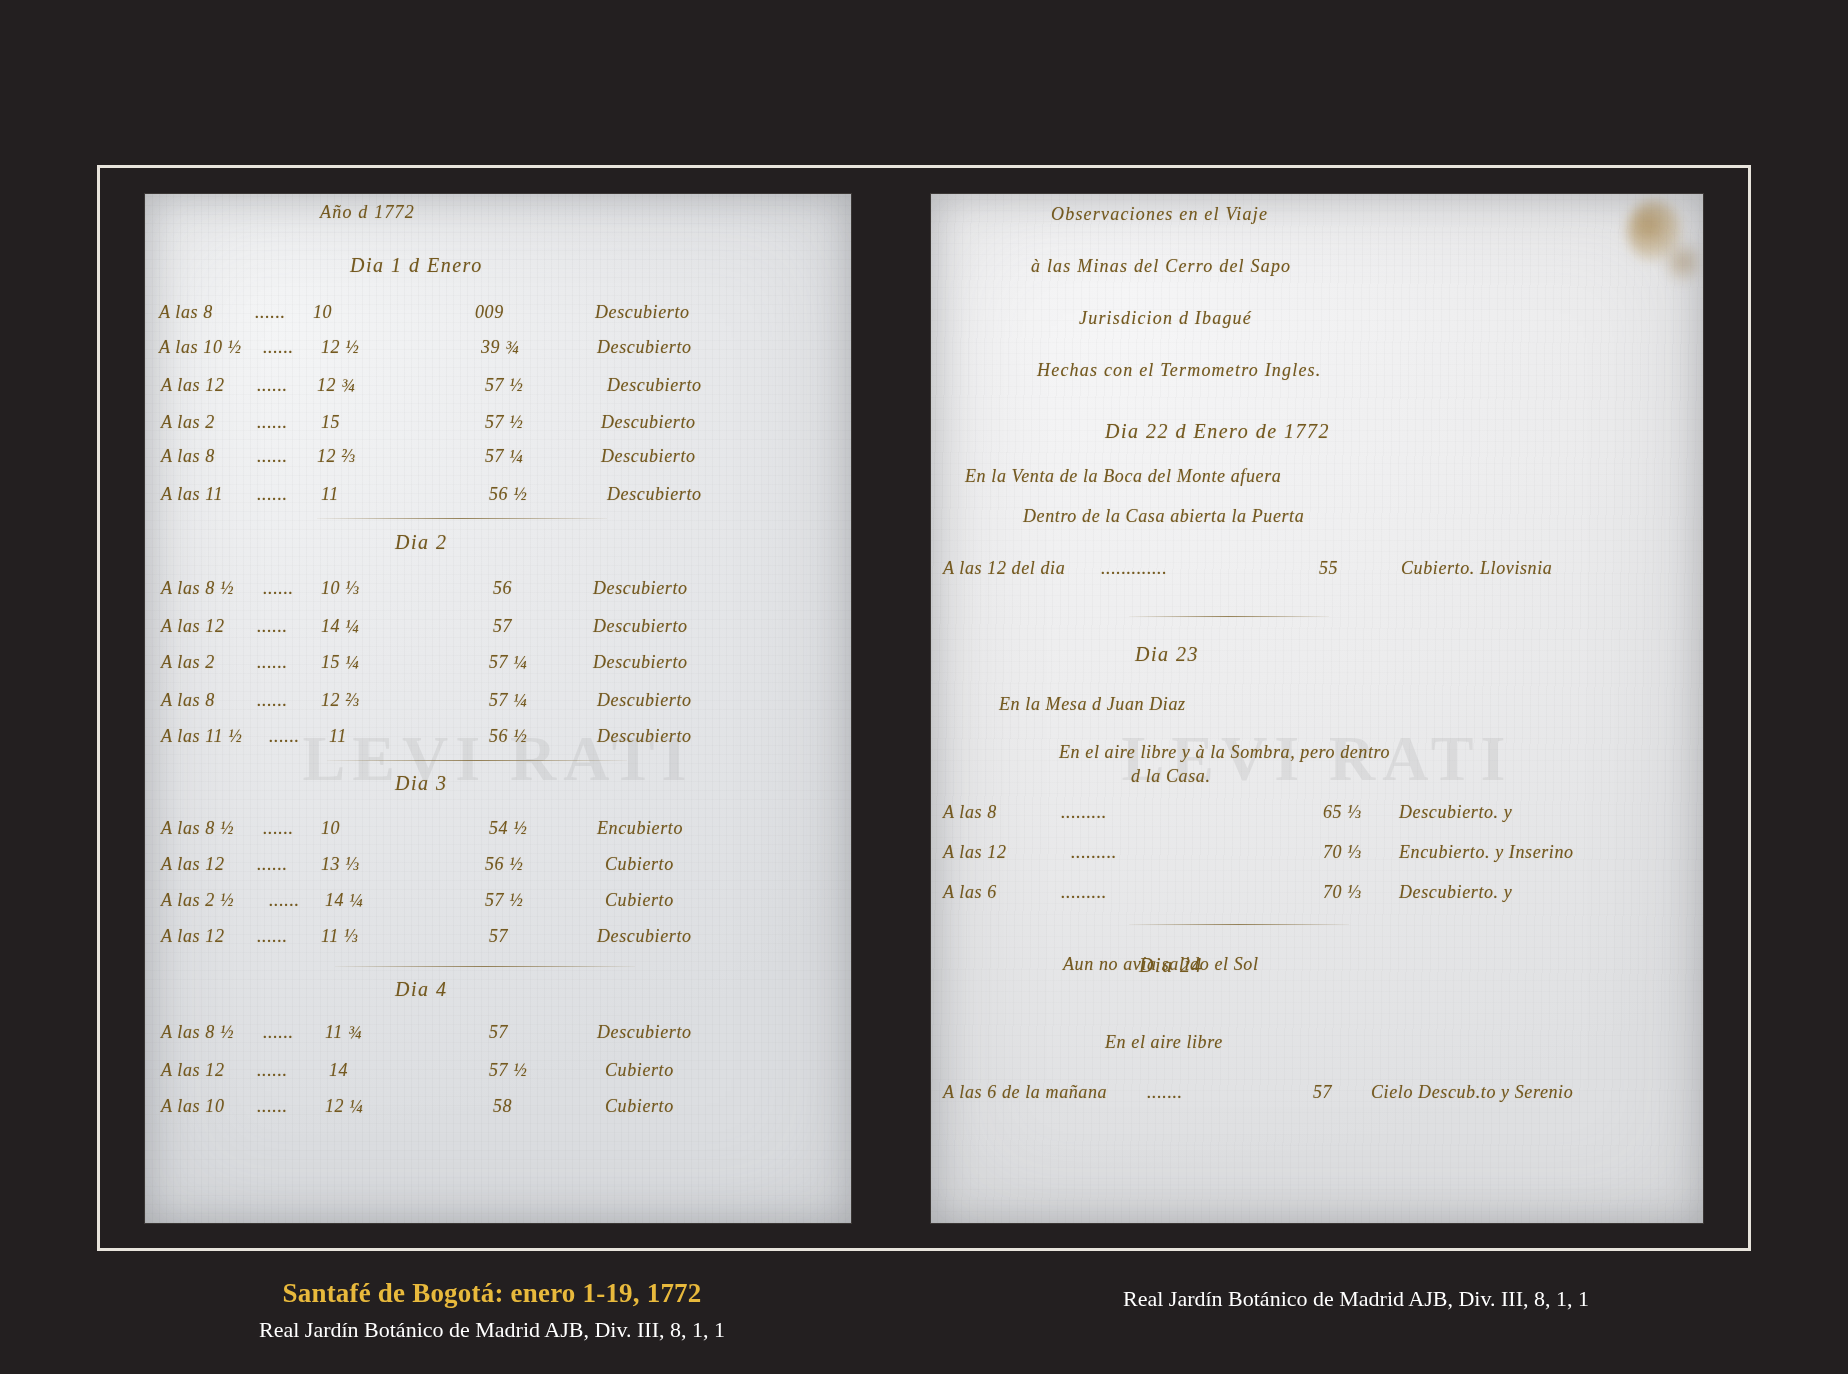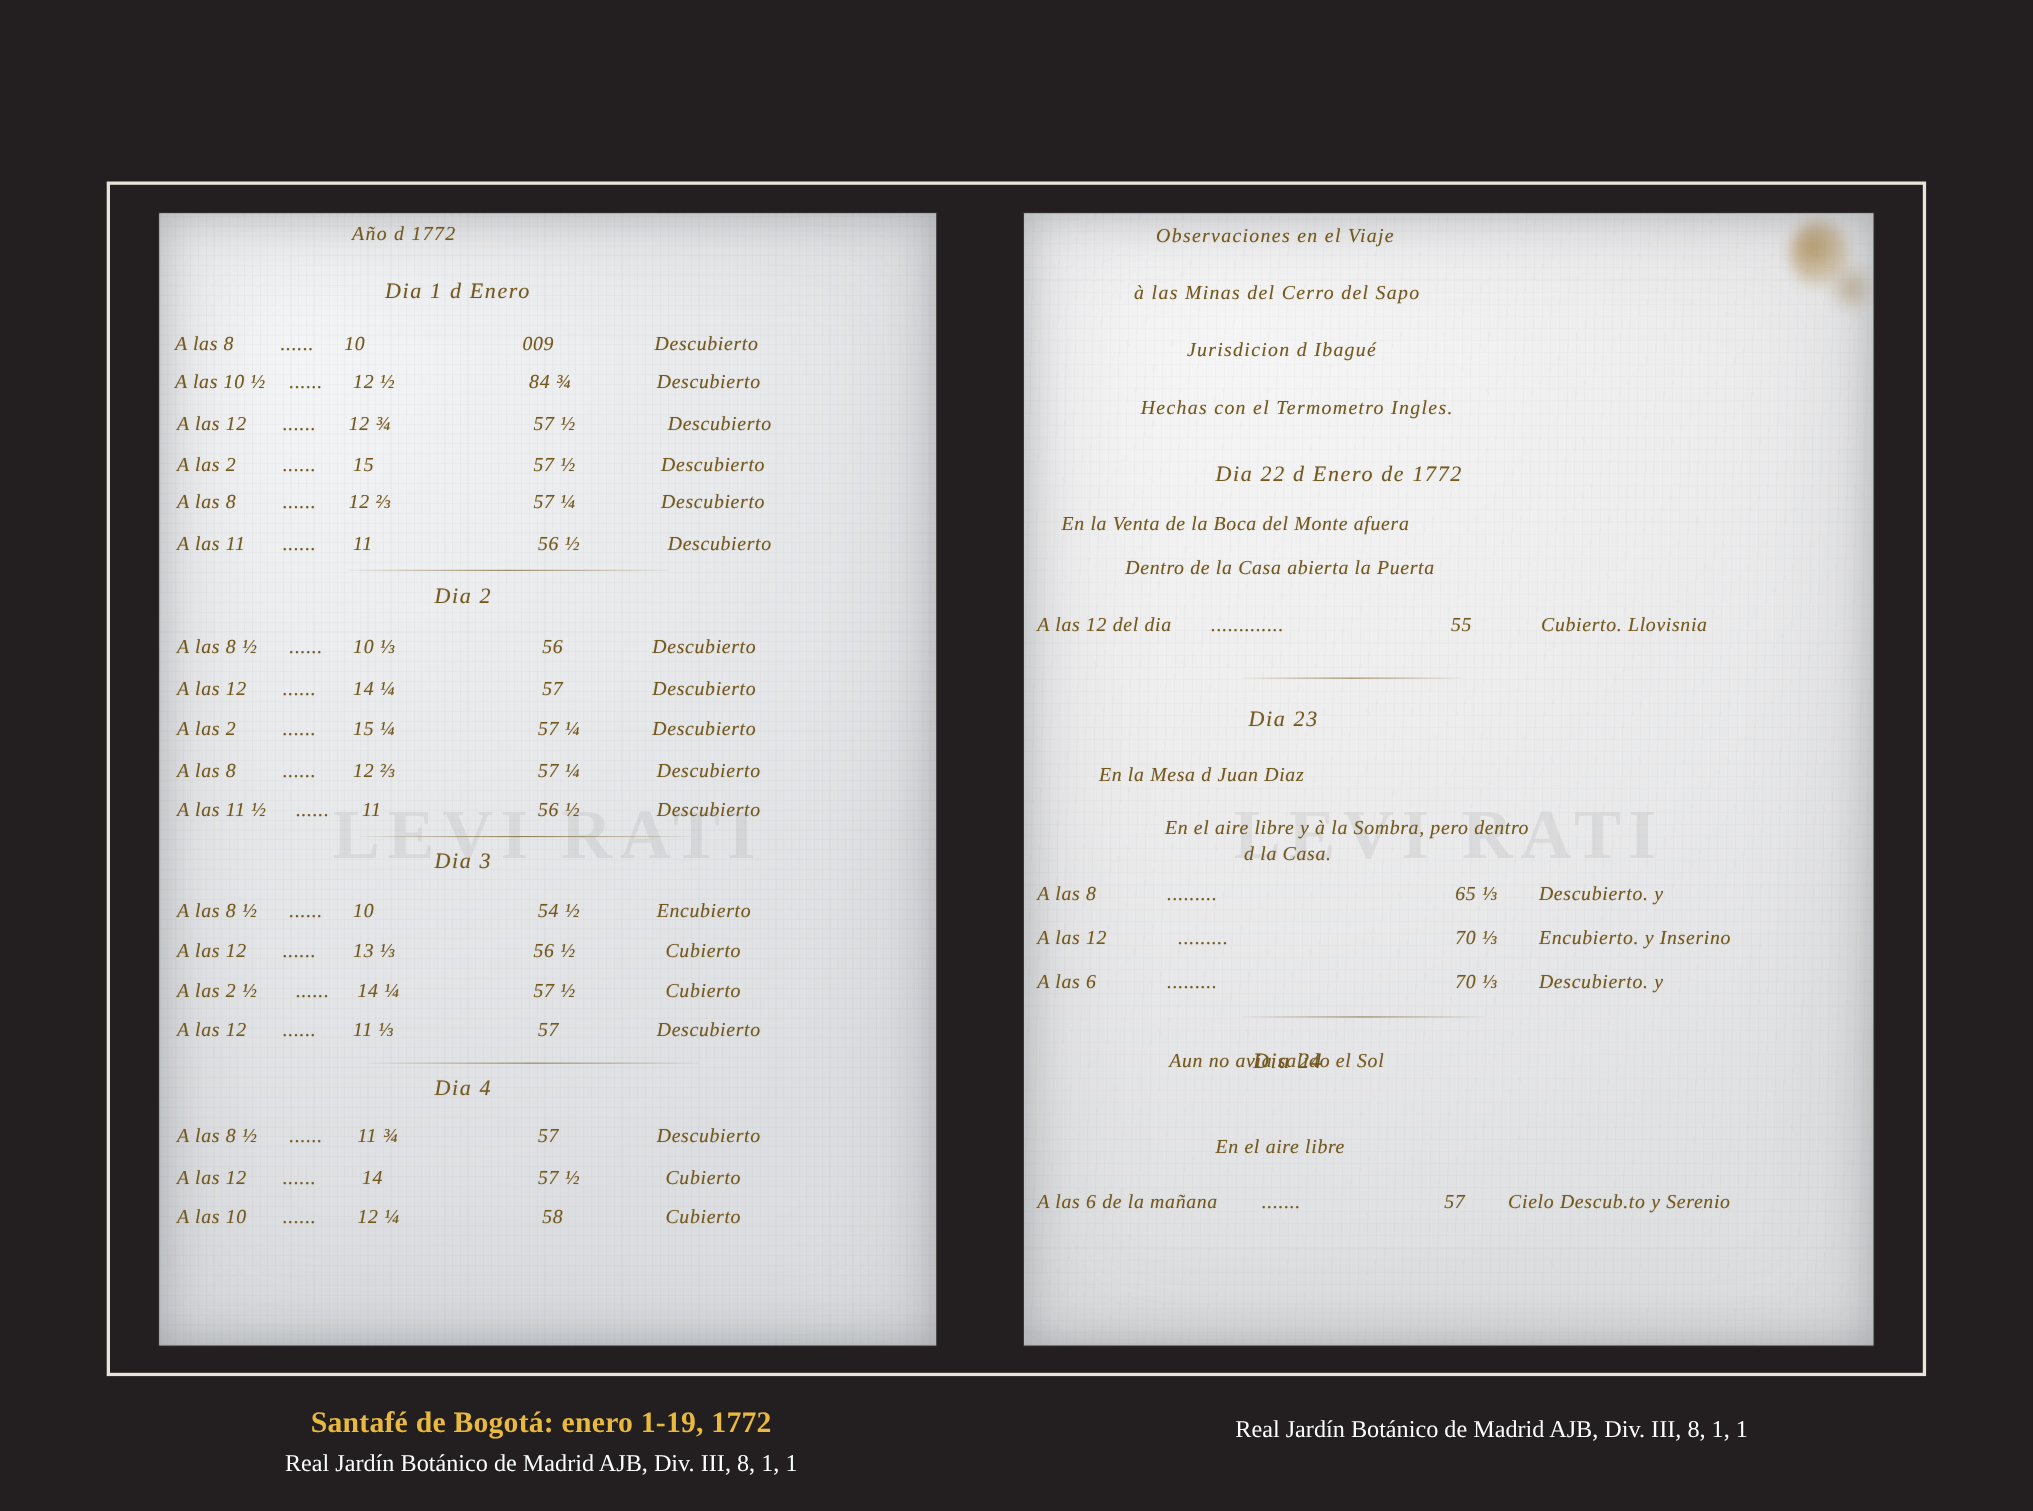--- a/index.html
+++ b/index.html
@@ -202,21 +202,21 @@
 
           <div class="ms-line ms-row" style="left:14px; top:108px;">A las 8</div>
           <div class="ms-line ms-row" style="left:110px; top:108px;">......</div>
           <div class="ms-line ms-row" style="left:168px; top:108px;">10</div>
           <div class="ms-line ms-row" style="left:330px; top:108px;">009</div>
           <div class="ms-line ms-row" style="left:450px; top:108px;">Descubierto</div>
 
           <div class="ms-line ms-row" style="left:14px; top:143px;">A las 10 ½</div>
           <div class="ms-line ms-row" style="left:118px; top:143px;">......</div>
           <div class="ms-line ms-row" style="left:176px; top:143px;">12 ½</div>
-          <div class="ms-line ms-row" style="left:336px; top:143px;">84 ¾</div>
+          <div class="ms-line ms-row" style="left:336px; top:143px;">39 ¾</div>
           <div class="ms-line ms-row" style="left:452px; top:143px;">Descubierto</div>
 
           <div class="ms-line ms-row" style="left:16px; top:181px;">A las 12</div>
           <div class="ms-line ms-row" style="left:112px; top:181px;">......</div>
           <div class="ms-line ms-row" style="left:172px; top:181px;">12 ¾</div>
           <div class="ms-line ms-row" style="left:340px; top:181px;">57 ½</div>
           <div class="ms-line ms-row" style="left:462px; top:181px;">Descubierto</div>
 
           <div class="ms-line ms-row" style="left:16px; top:218px;">A las 2</div>
           <div class="ms-line ms-row" style="left:112px; top:218px;">......</div>

